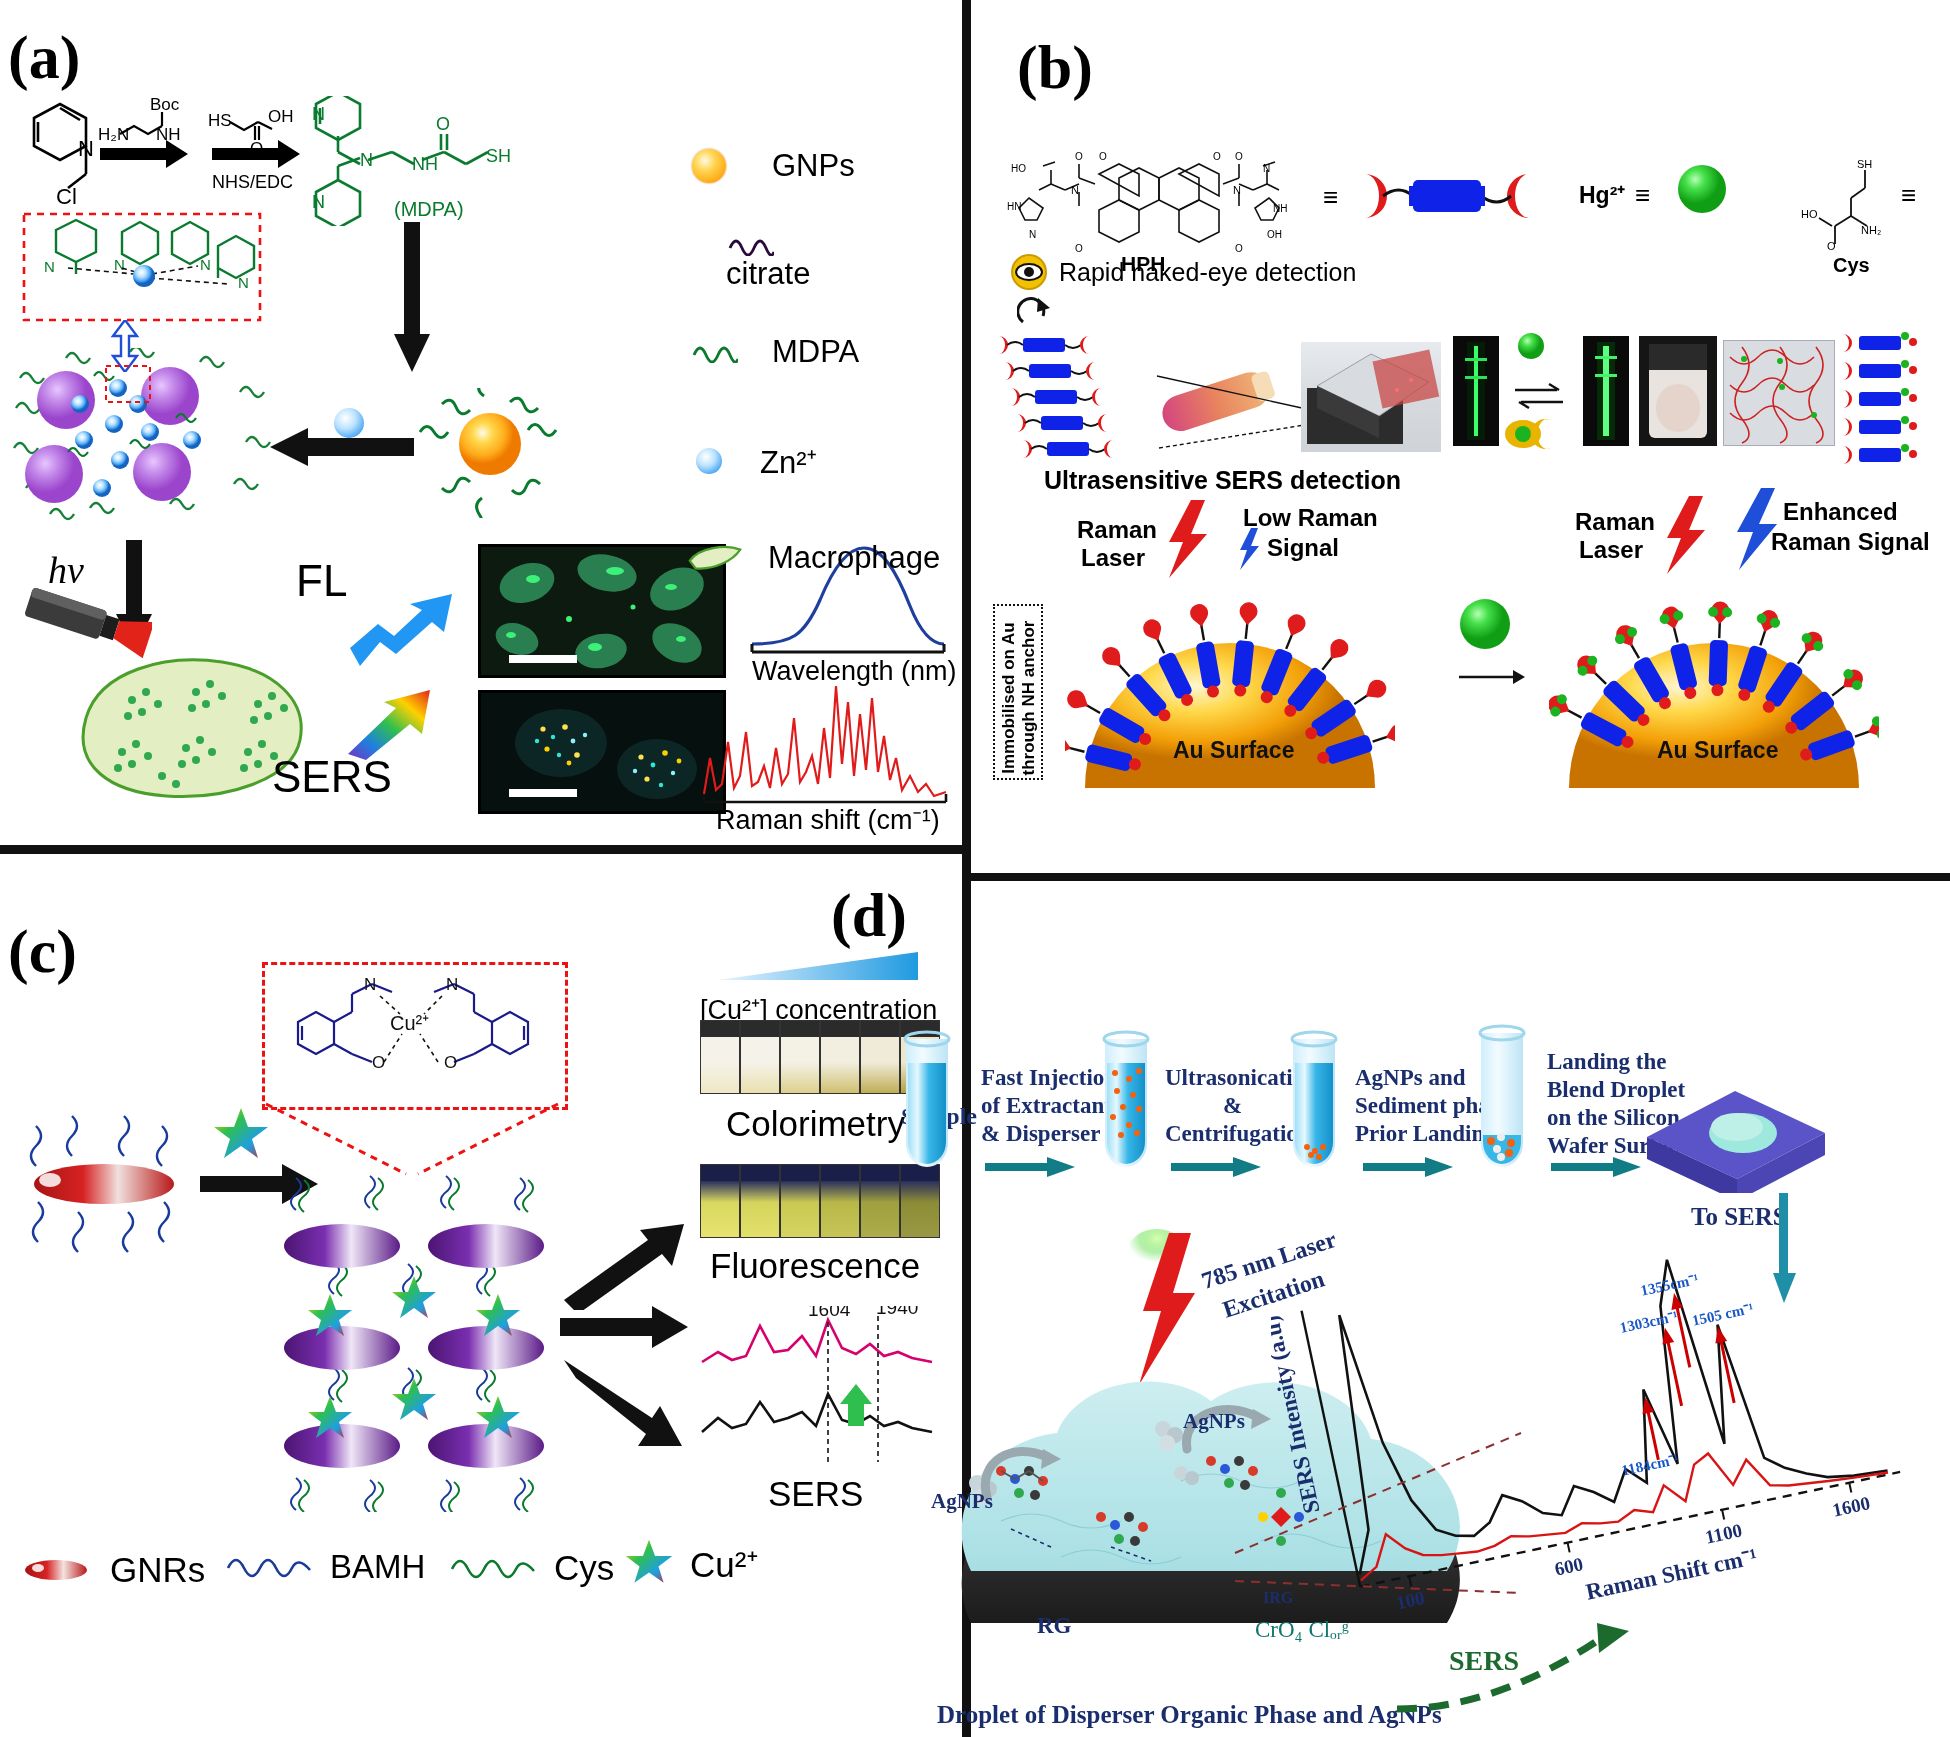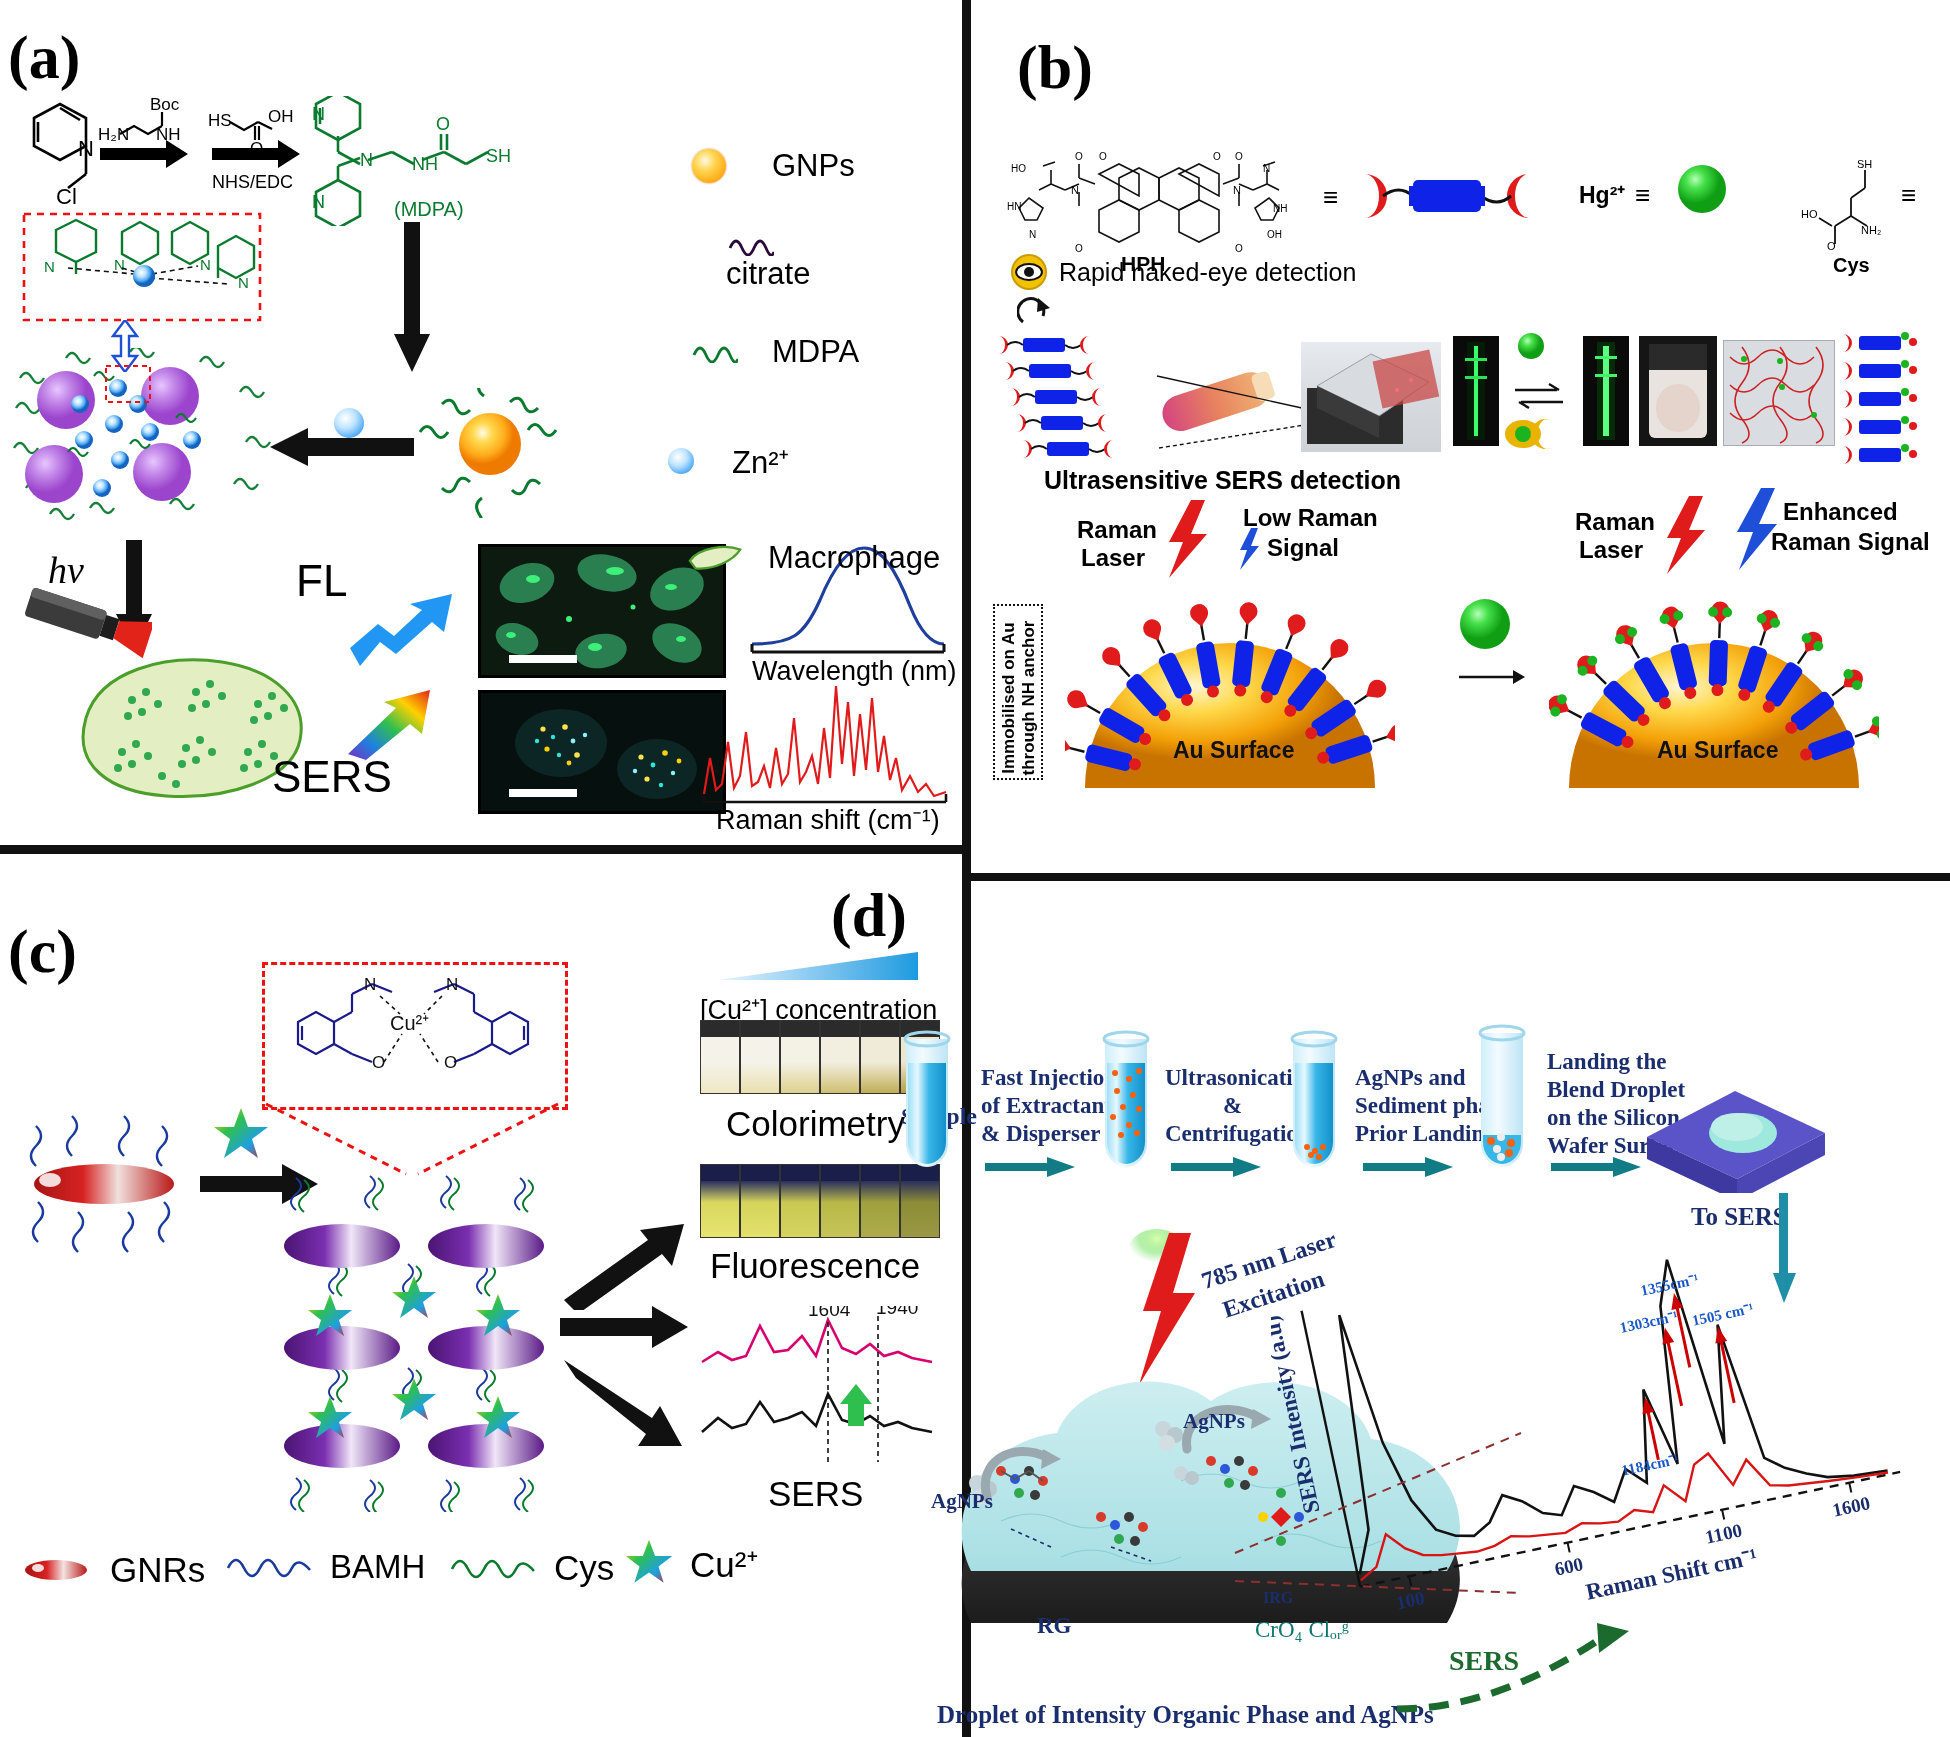--- a/index.html
+++ b/index.html
@@ -377,21 +377,21 @@
       <path d="M2,14 q6,-14 12,0 q6,14 12,0 q6,-14 12,0 q5,12 8,4" fill="none" stroke="#2a0a3a" stroke-width="2.8"></path>
     </svg>
     <span class="legend-txt" style="margin-left:34px;">citrate</span>
   </div>
   <div class="legend-row" style="left:692px;top:334px;">
     <svg class="squig" width="46" height="22">
       <path d="M2,14 q6,-14 12,0 q6,14 12,0 q6,-14 12,0 q5,12 8,4" fill="none" stroke="#0a7a2f" stroke-width="2.8"></path>
     </svg>
     <span class="legend-txt" style="margin-left:34px;">MDPA</span>
   </div>
-  <div class="legend-row" style="left:668px;top:440px;justify-content:flex-end;">
+  <div class="legend-row" style="left:696px;top:440px;justify-content:flex-end;">
     <span class="zn"></span>
     <span class="legend-txt" style="margin-left:38px;">Zn²⁺</span>
   </div>
   <div class="legend-row" style="left:684px;top:540px;">
     <svg class="macro" width="62" height="30" viewBox="0 0 62 30">
       <path d="M4,18 C14,4 42,0 58,6 C50,18 30,28 10,26 Z" fill="#e4eec3" stroke="#4a9e2a" stroke-width="2.4"></path>
     </svg>
     <span class="legend-txt" style="margin-left:22px;">Macrophage</span>
   </div>
 </div>
@@ -1308,21 +1308,21 @@
         <path d="M230,226 L270,240"></path>
     </g>
   </svg>
 
   <div class="txt ser" style="left:-40px;top:608px;font-size:21px;font-weight:bold;color:#1a2e6e;">AgNPs</div>
   <div class="txt ser" style="left:212px;top:528px;font-size:21px;font-weight:bold;color:#1a2e6e;">AgNPs</div>
   <div class="txt ser" style="left:66px;top:732px;font-size:23px;font-weight:bold;color:#1a2e6e;">RG</div>
   <div class="txt ser" style="left:292px;top:708px;font-size:16px;font-weight:bold;color:#1a2e6e;">IRG</div>
   <div class="txt ser" style="left:284px;top:736px;font-size:23px;font-weight:normal;color:#0f766e;">CrO₄ Clₒᵣᵍ</div>
 
-  <div class="txt ser" style="left:-34px;top:820px;font-size:25px;font-weight:bold;color:#1a2e6e;">Droplet of Intensity Organic Phase and AgNPs</div>
+  <div class="txt ser" style="left:-34px;top:820px;font-size:25px;font-weight:bold;color:#1a2e6e;">Droplet of Disperser Organic Phase and AgNPs</div>
 
   <svg style="position:absolute;left:420px;top:740px;" width="250" height="100">
     <path d="M6,88 C80,88 150,58 212,16" stroke="#1c6a2e" stroke-width="7" fill="none" stroke-dasharray="20,12"></path>
     <polygon points="206,2 238,10 208,32" fill="#1c6a2e"></polygon>
   </svg>
   <div class="txt ser" style="left:478px;top:764px;font-size:28px;font-weight:bold;color:#1c6a2e;">SERS</div>
 
   <div style="position:absolute;left:300px;top:330px;width:660px;height:420px;">
     <svg width="660" height="420" viewBox="0 0 660 420" style="display:block;">
       <g transform="rotate(-12 330 210)">

